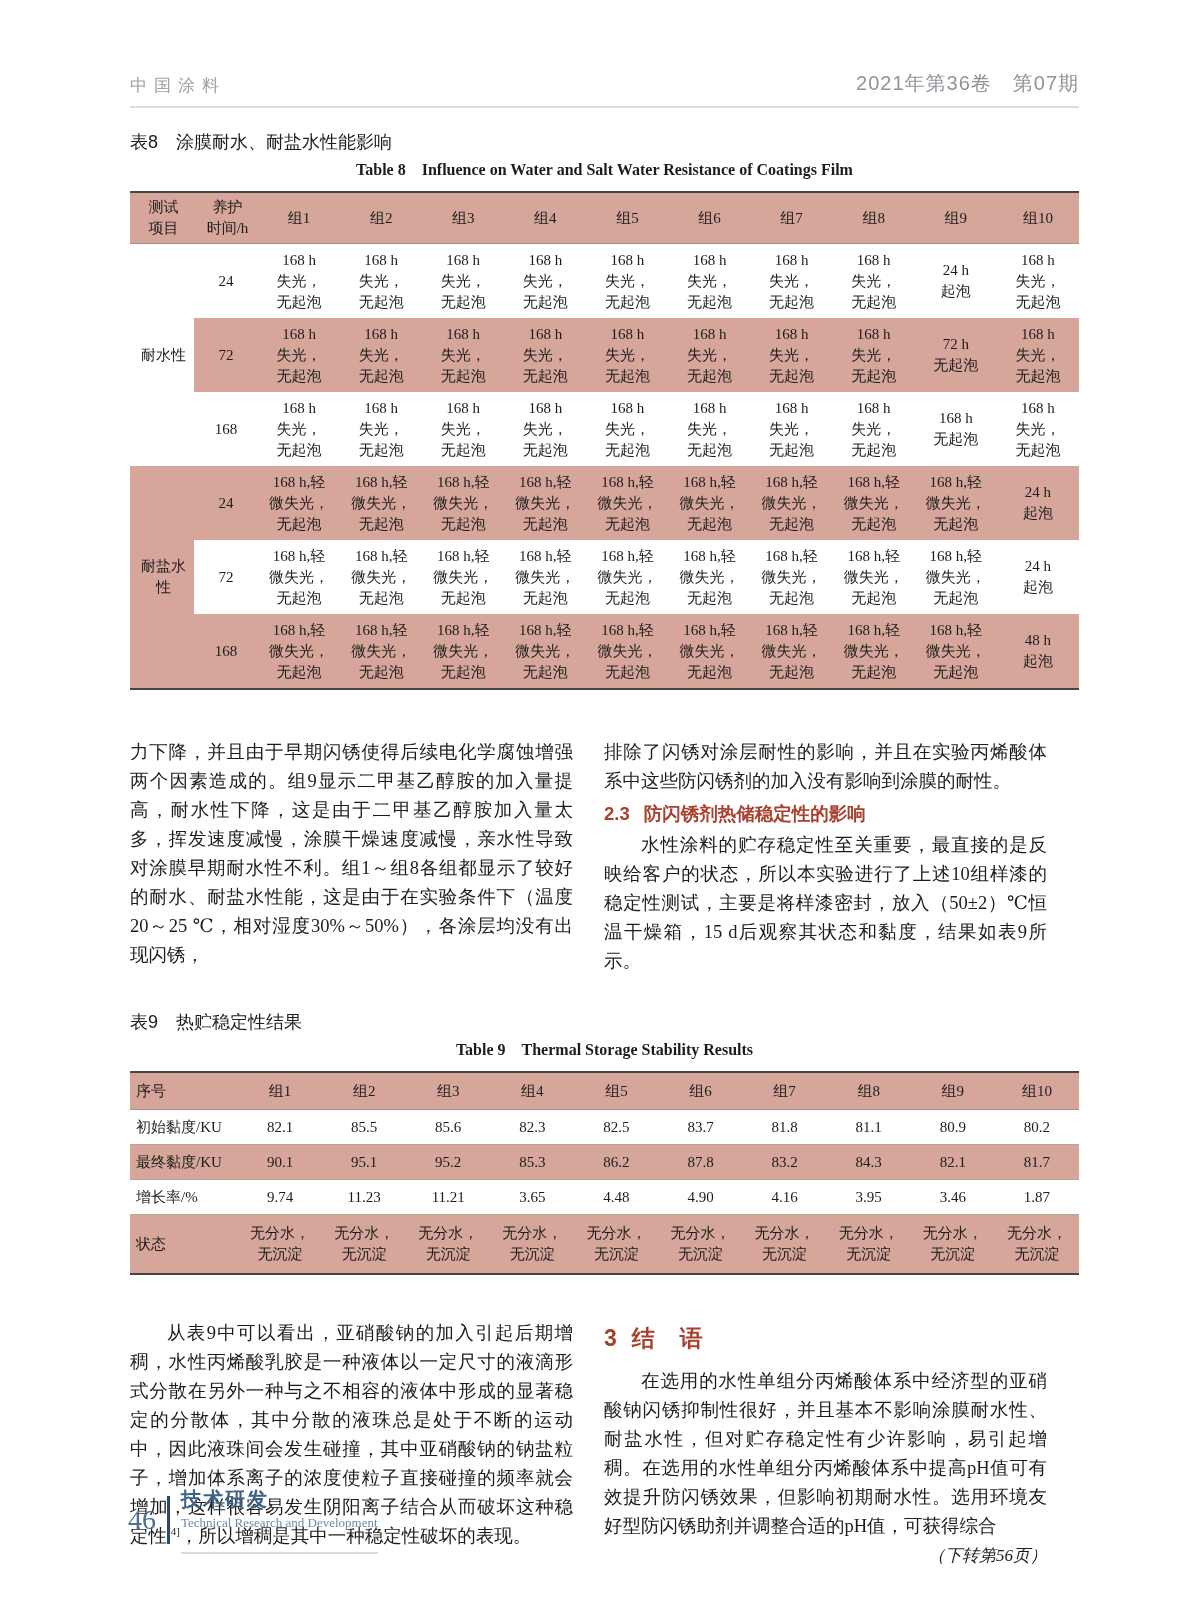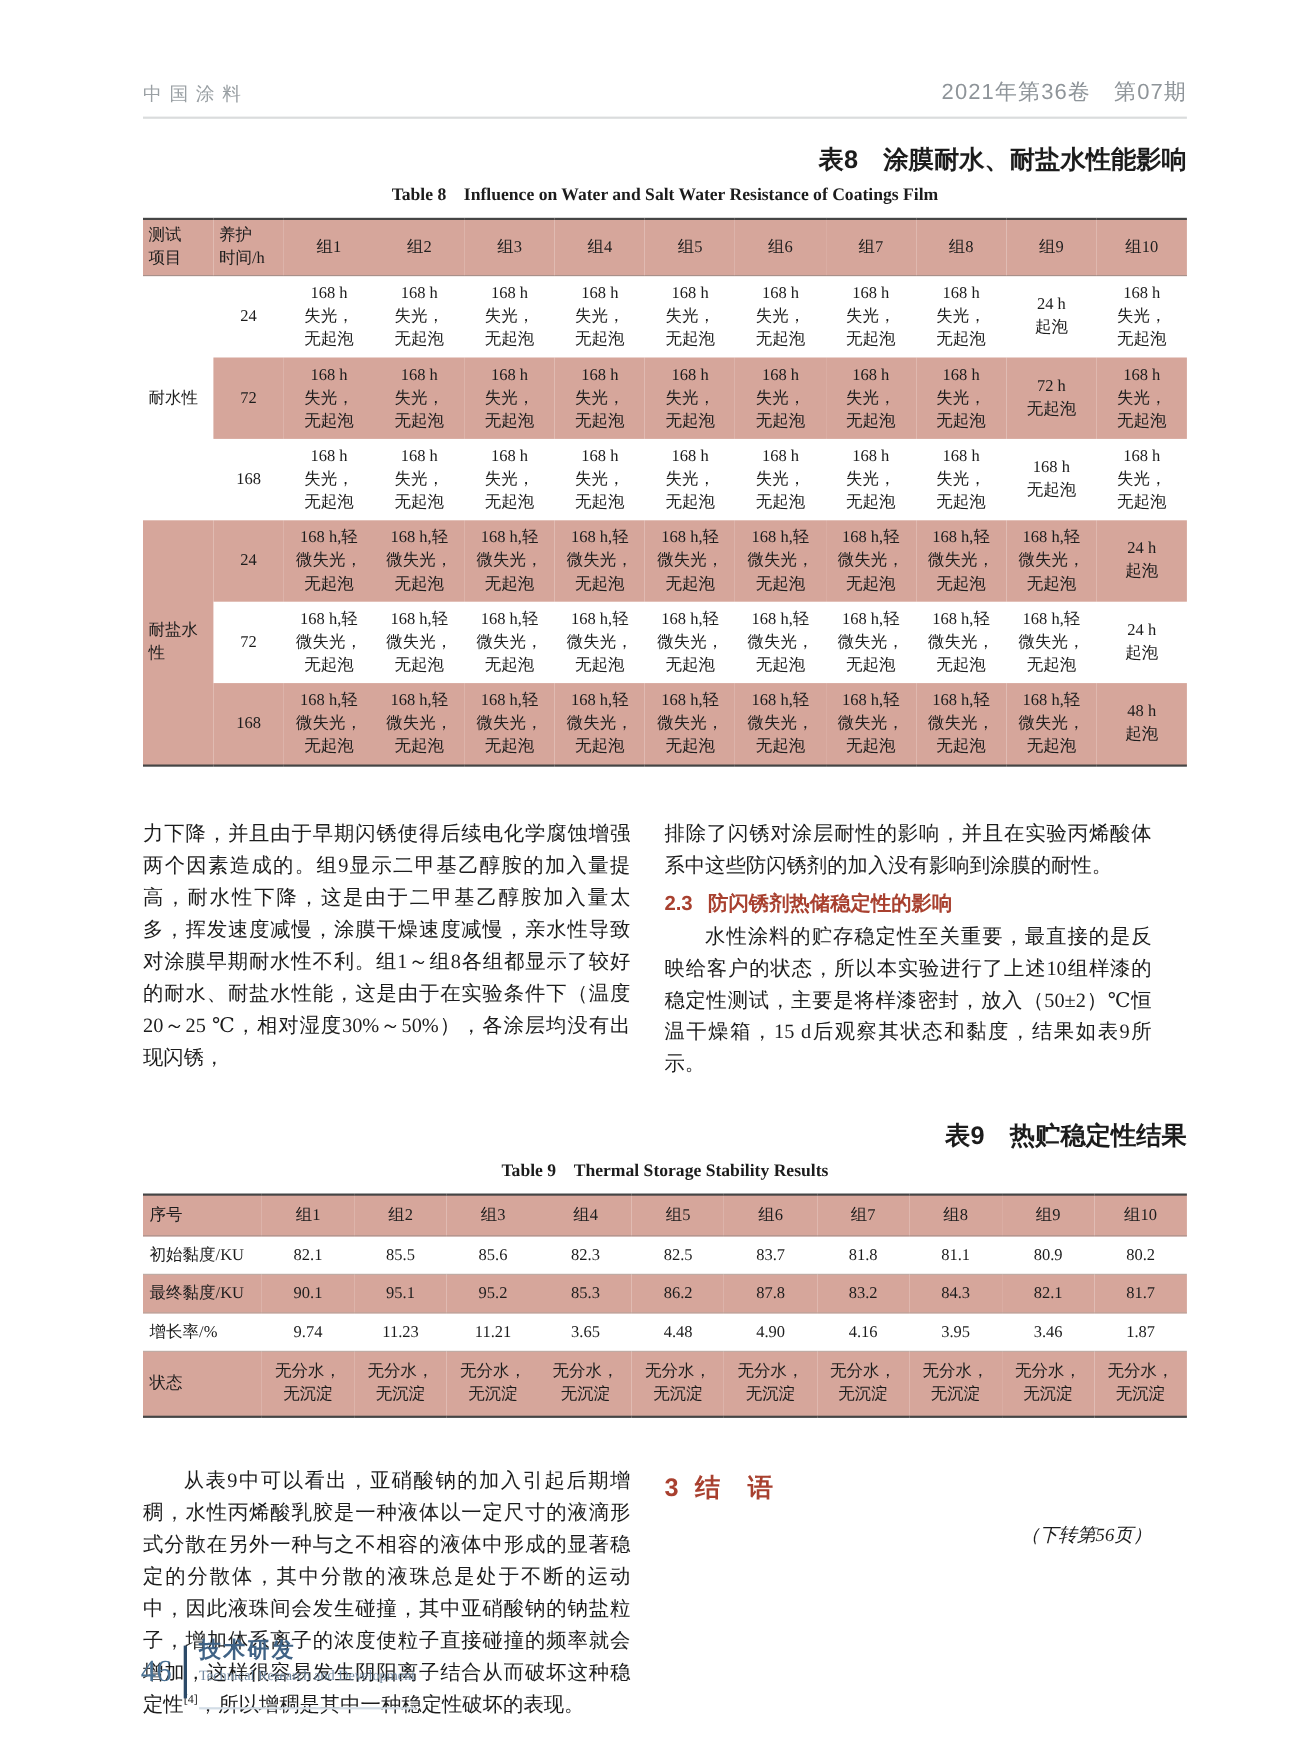--- a/index.html
+++ b/index.html
@@ -12,39 +12,39 @@
 
   
   .pagehead {
     display:flex; justify-content:space-between; align-items:flex-end;
     padding-top:70px; padding-bottom:9px; border-bottom:2px solid #dadcdd;
   }
   .journal-name { font-size:17px; color:#9aa0a4; letter-spacing:7px; }
   .issue-info { font-size:20px; color:#8e9499; font-family:"Liberation Sans","DejaVu Sans",sans-serif; letter-spacing:1px; }
 
   
-  .tbl-caption-zh { text-align:right; font-family:"Liberation Sans","DejaVu Sans",sans-serif; font-weight:bold; font-size:23px; margin-top:22px; }
+  .tbl-caption-zh { text-align:left; font-family:"Liberation Sans","DejaVu Sans",sans-serif; font-weight:normal; font-size:18px; margin-top:22px; }
   .tbl-caption-en { text-align:center; font-weight:bold; font-size:16px; margin-top:6px; }
 
   
   .jtable {
     width:100%; border-collapse:collapse; table-layout:fixed;
     border-top:2px solid #454545; border-bottom:2px solid #454545;
     font-size:15px; margin-top:10px;
   }
   .jtable th, .jtable td {
     text-align:center; vertical-align:middle; white-space:pre-line;
     padding:2px 2px; line-height:21px; font-weight:normal;
   }
   .jtable thead th { background:#d6a69b; border-bottom:1px solid #a8908a; }
   tr.shade td { background:#d6a69b; }
 
   .t8 thead th { height:46px; }
   .t8 tbody td { height:70px; }
-  .t8 td.item, .t8 th.h-item, .t8 th.h-time { text-align:left; padding-left:5px;font-family:Liberation Serif, serif; }
+  .t8 td.item, .t8 th.h-item, .t8 th.h-time { text-align:center; padding-left:5px;font-family:Liberation Serif, serif; }
 
   .t9 thead th { height:32px; }
   .t9 tbody td { height:30px; border-bottom:1px solid #b9a49c; }
   .t9 tbody tr:last-child td { border-bottom:none; height:54px; }
   .t9 .lbl { text-align:left; padding-left:6px; }
 
   
   .twocol { display:flex; gap:31px; margin-top:48px; }
   .col { width:443px; text-align:justify; font-size:18.5px; line-height:29px; }
   .col p { margin:0; }
@@ -425,20 +425,21 @@
     </table>
 
     <div class="twocol" style="margin-top:44px">
       <div class="col">
         <p class="indent"><span>从表9中可以看出，亚硝酸钠的加入引起后期增稠，水性丙烯酸乳胶是一种液体以一定尺寸的液滴形式分散在另外一种与之不相容的液体中形成的显著稳定的分散体，其中分散的液珠总是处于不断的运动中，因此液珠间会发生碰撞，其中亚硝酸钠的钠盐粒子，增加体系离子的浓度使粒子直接碰撞的频率就会增加，这样很容易发生阴阳离子结合从而破坏这种稳定性</span><sup>[4]</sup><span>，所以增稠是其中一种稳定性破坏的表现。</span></p>
       </div>
       <div class="col">
         <div class="sec-head sec3-head">
           <span class="num">3</span><span>结　语</span>
         </div>
+        <p class="indent">在选用的水性单组分丙烯酸体系中经济型的亚硝酸钠闪锈抑制性很好，并且基本不影响涂膜耐水性、耐盐水性，但对贮存稳定性有少许影响，易引起增稠。在选用的水性单组分丙烯酸体系中提高pH值可有效提升防闪锈效果，但影响初期耐水性。选用环境友好型防闪锈助剂并调整合适的pH值，可获得综合</p>
         <p class="continue-note">（下转第56页）</p>
       </div>
     </div>
 
   </div>
 
   <div class="pagefoot">
     <span class="pageno">46</span>
     <span class="footbar"></span>
     <span class="footsec">

